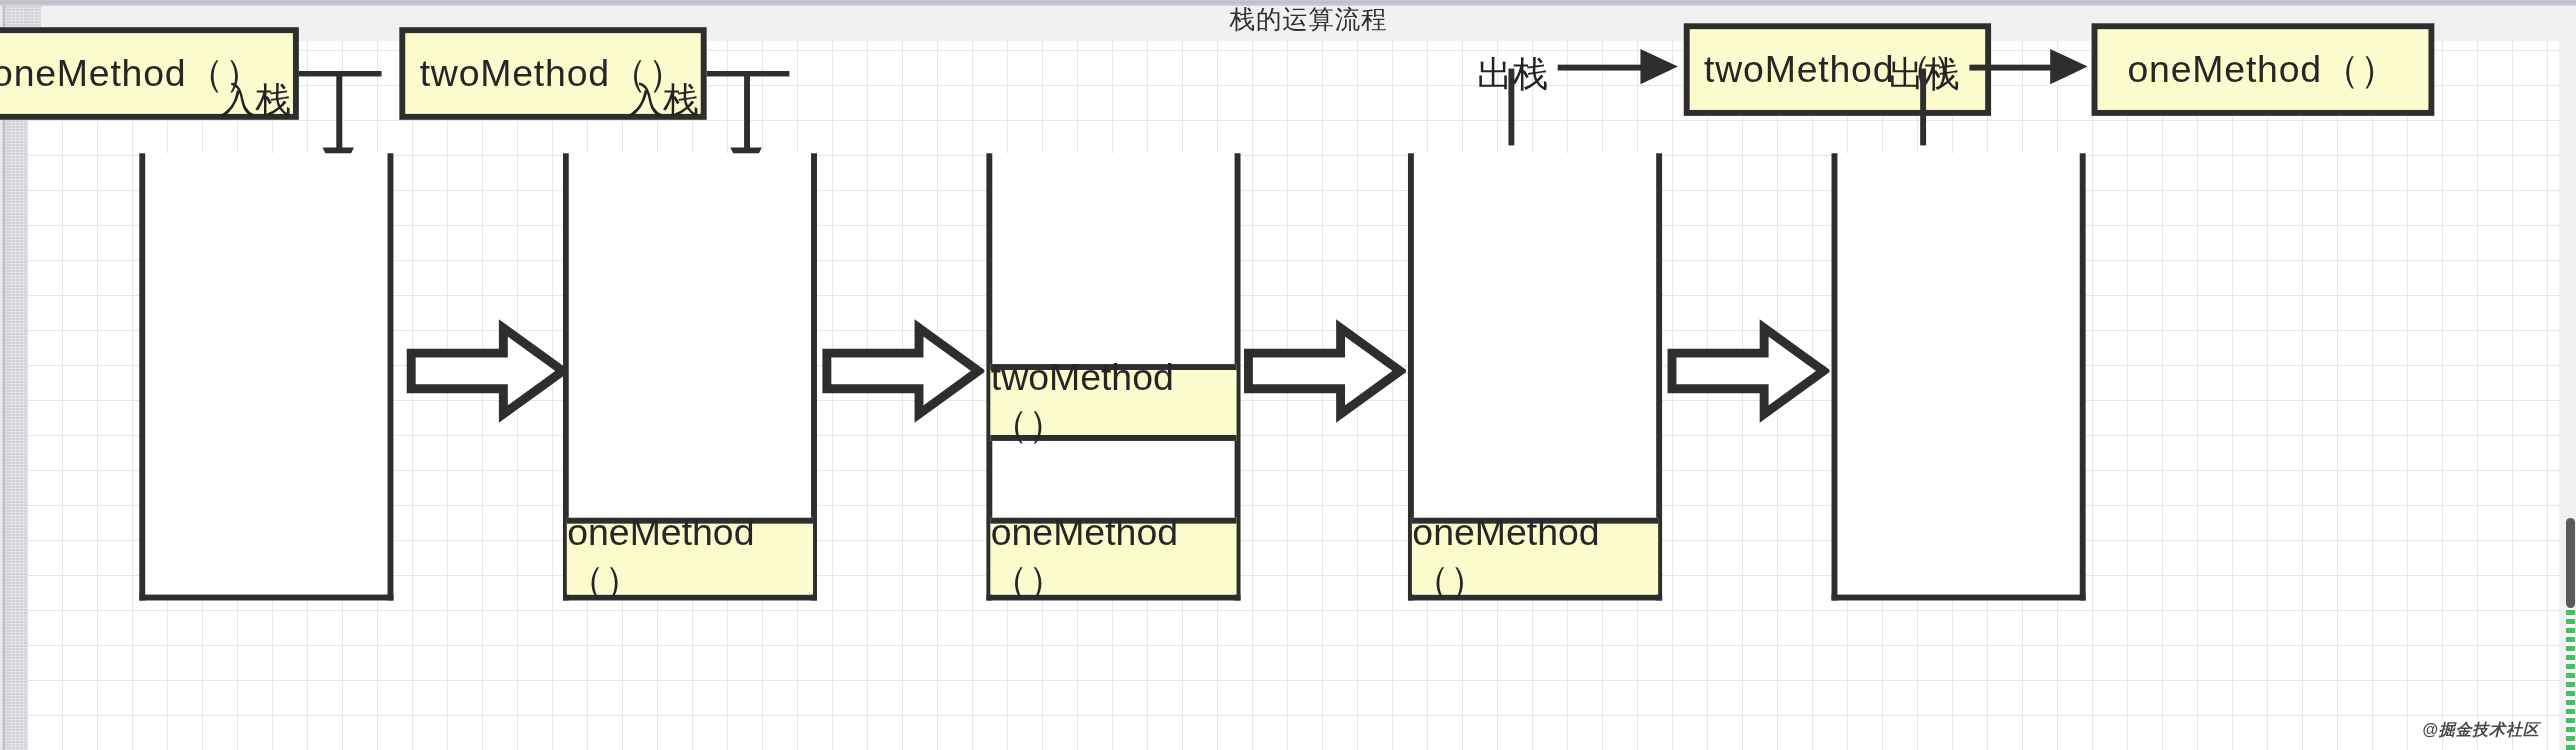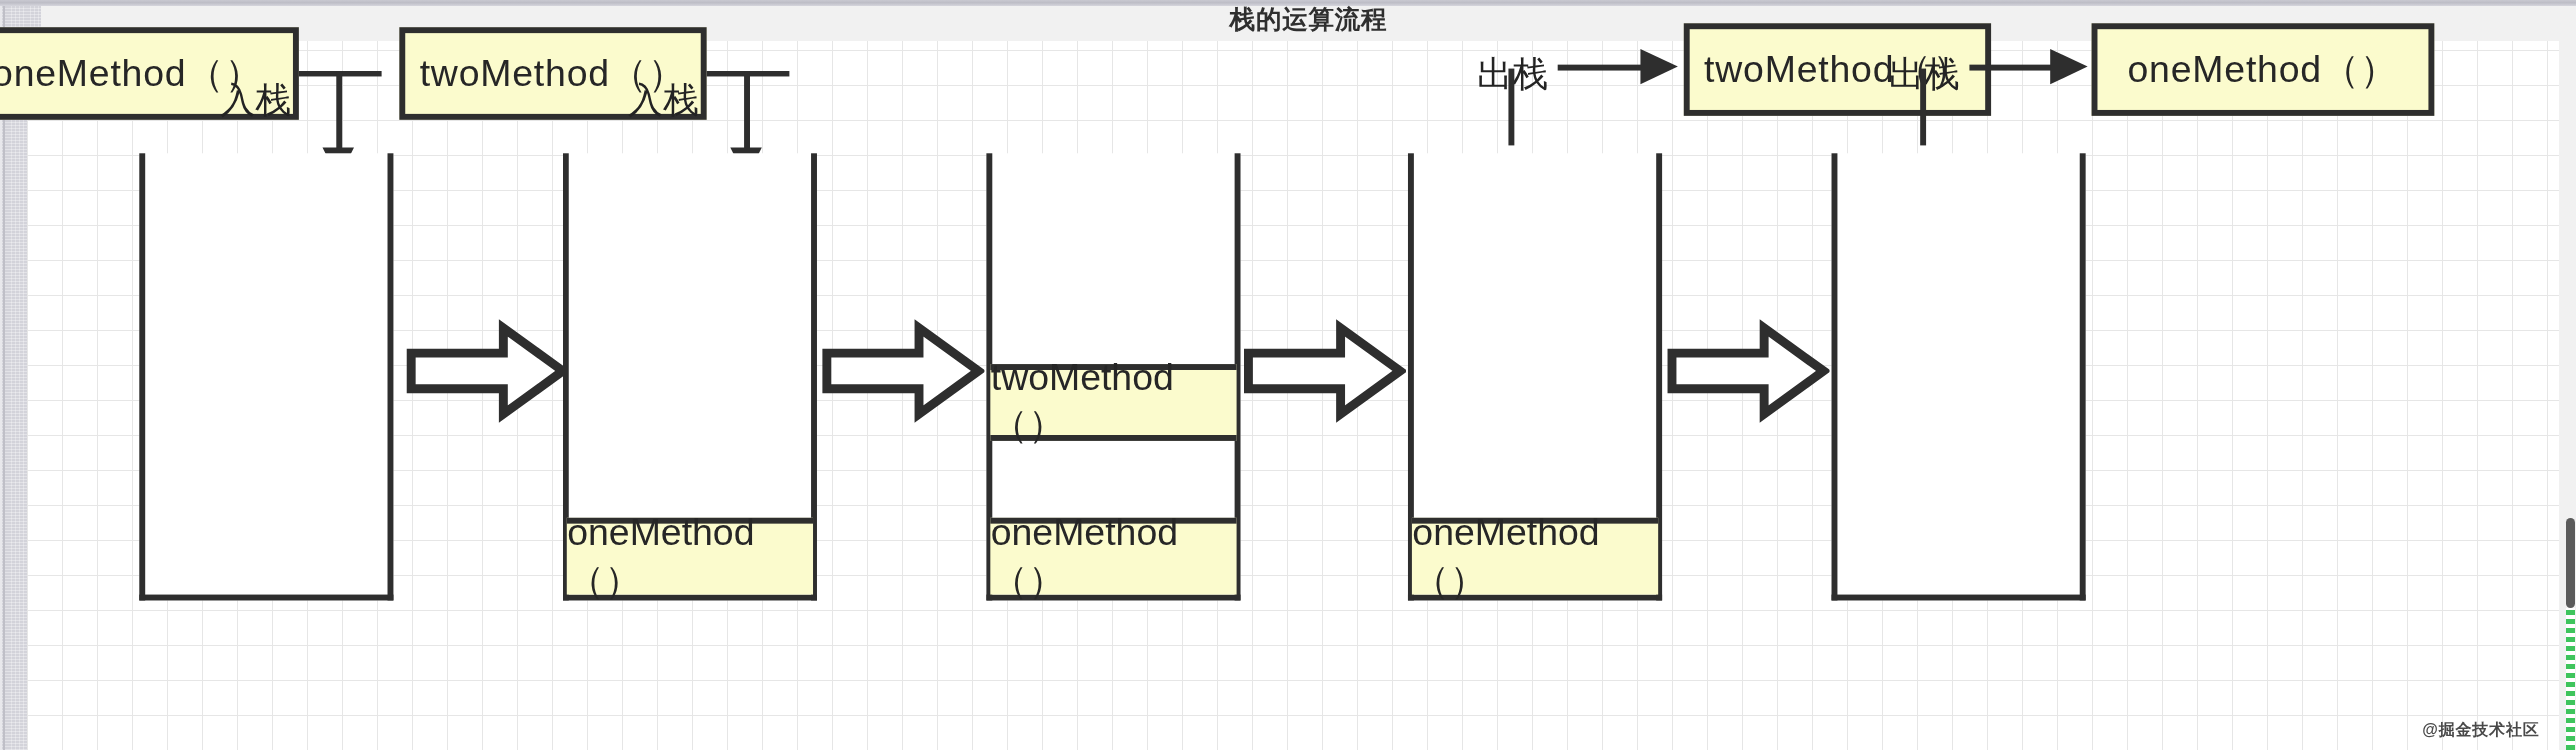--- a/index.html
+++ b/index.html
@@ -31,21 +31,21 @@
     position:absolute;left:41px;top:6px;width:2535px;height:35px;
     background:#f1f1f1;
   }
   #top-shadow{
     position:absolute;left:0;top:0;width:2576px;height:6px;
     background:linear-gradient(180deg,#c9c9d1 0%,#bdbdc6 45%,#d6d6dd 100%);
   }
   #page-title{
     position:absolute;left:41px;top:1.5px;width:2535px;height:36px;
     display:flex;align-items:center;justify-content:center;
-    font-size:25.5px;font-weight:bold;color:#2f2f2f;letter-spacing:0.8px;
+    font-size:25.5px;font-weight:normal;color:#2f2f2f;letter-spacing:0.8px;
   }
 
   
   #canvas{
     position:absolute;left:27px;top:41px;width:2532px;height:710px;
     background:
       repeating-linear-gradient(0deg,#e6e6e6 0 0.8px,rgba(0,0,0,0) 0.8px 35px),
       repeating-linear-gradient(90deg,#e6e6e6 0 0.8px,rgba(0,0,0,0) 0.8px 35px),
       #ffffff;
   }
@@ -76,21 +76,21 @@
   .hline{position:absolute;background:#2e2e2e;height:3px;}
   .down-arrow{position:absolute;width:0;height:0;
     border-left:8.3px solid transparent;border-right:8.3px solid transparent;
     border-top:16.5px solid #2e2e2e;}
   .right-arrow{position:absolute;width:0;height:0;
     border-top:9.8px solid transparent;border-bottom:9.8px solid transparent;
     border-left:19.5px solid #2e2e2e;}
   .block-arrow{position:absolute;}
   #watermark{
     position:absolute;right:19.5px;bottom:10.5px;font-size:16px;color:#3a3a3a;
-    font-weight:bold;opacity:.92;letter-spacing:0.8px;
+    font-weight:bold;opacity:.92;letter-spacing:0.8px;font-style:italic;
   }
   
   #scroll-track{position:absolute;right:0;top:0;width:10.5px;height:750px;background:rgba(0,0,0,0);}
   #scroll-thumb{position:absolute;right:0.8px;top:518px;width:9px;height:90px;background:#5b5b5b;border-radius:4.5px;}
   #scroll-strips{position:absolute;right:0.8px;top:608px;width:9px;height:142px;
     background:repeating-linear-gradient(0deg,#3ec45c 0 5.3px,#ffffff 5.3px 9px);}
 </style>
 </head>
 <body>
 

